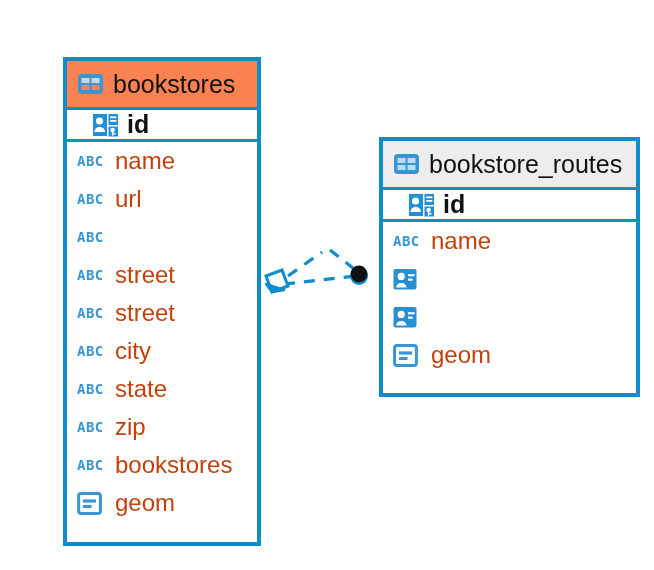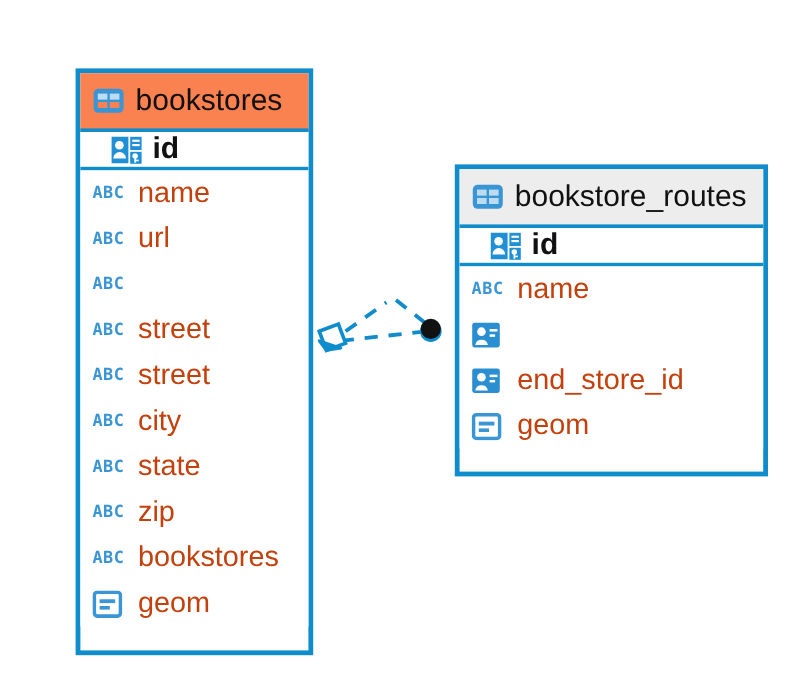--- a/index.html
+++ b/index.html
@@ -253,21 +253,20 @@
     <div class="field-row">
       <span class="ico" style="width:30px;">
         <svg width="25" height="23" viewBox="0 0 25 23">
           <rect x="0.5" y="1" width="23" height="20.5" rx="2" fill="#2a8fd1"></rect>
           <circle cx="8.2" cy="8.4" r="3.6" fill="#ffffff"></circle>
           <path d="M3 19.4 a5.4 5.4 0 0 1 10.6 0 Z" fill="#ffffff"></path>
           <rect x="15" y="6.2" width="6.6" height="2.1" fill="#ffffff"></rect>
           <rect x="15" y="10.6" width="4.6" height="2.1" fill="#ffffff"></rect>
         </svg>
       </span>
-      <span class="field-label">end_store_id</span>
     </div>
 
     <div class="field-row">
       <span class="ico" style="width:30px;">
         <svg width="25" height="23" viewBox="0 0 25 23">
           <rect x="1.6" y="1.6" width="21.8" height="19.8" rx="2.5" fill="#ffffff" stroke="#3a95d4" stroke-width="3"></rect>
           <rect x="6" y="7.4" width="13" height="3.2" fill="#3a95d4"></rect>
           <rect x="6" y="13" width="8.5" height="3" fill="#3a95d4"></rect>
         </svg>
       </span>

